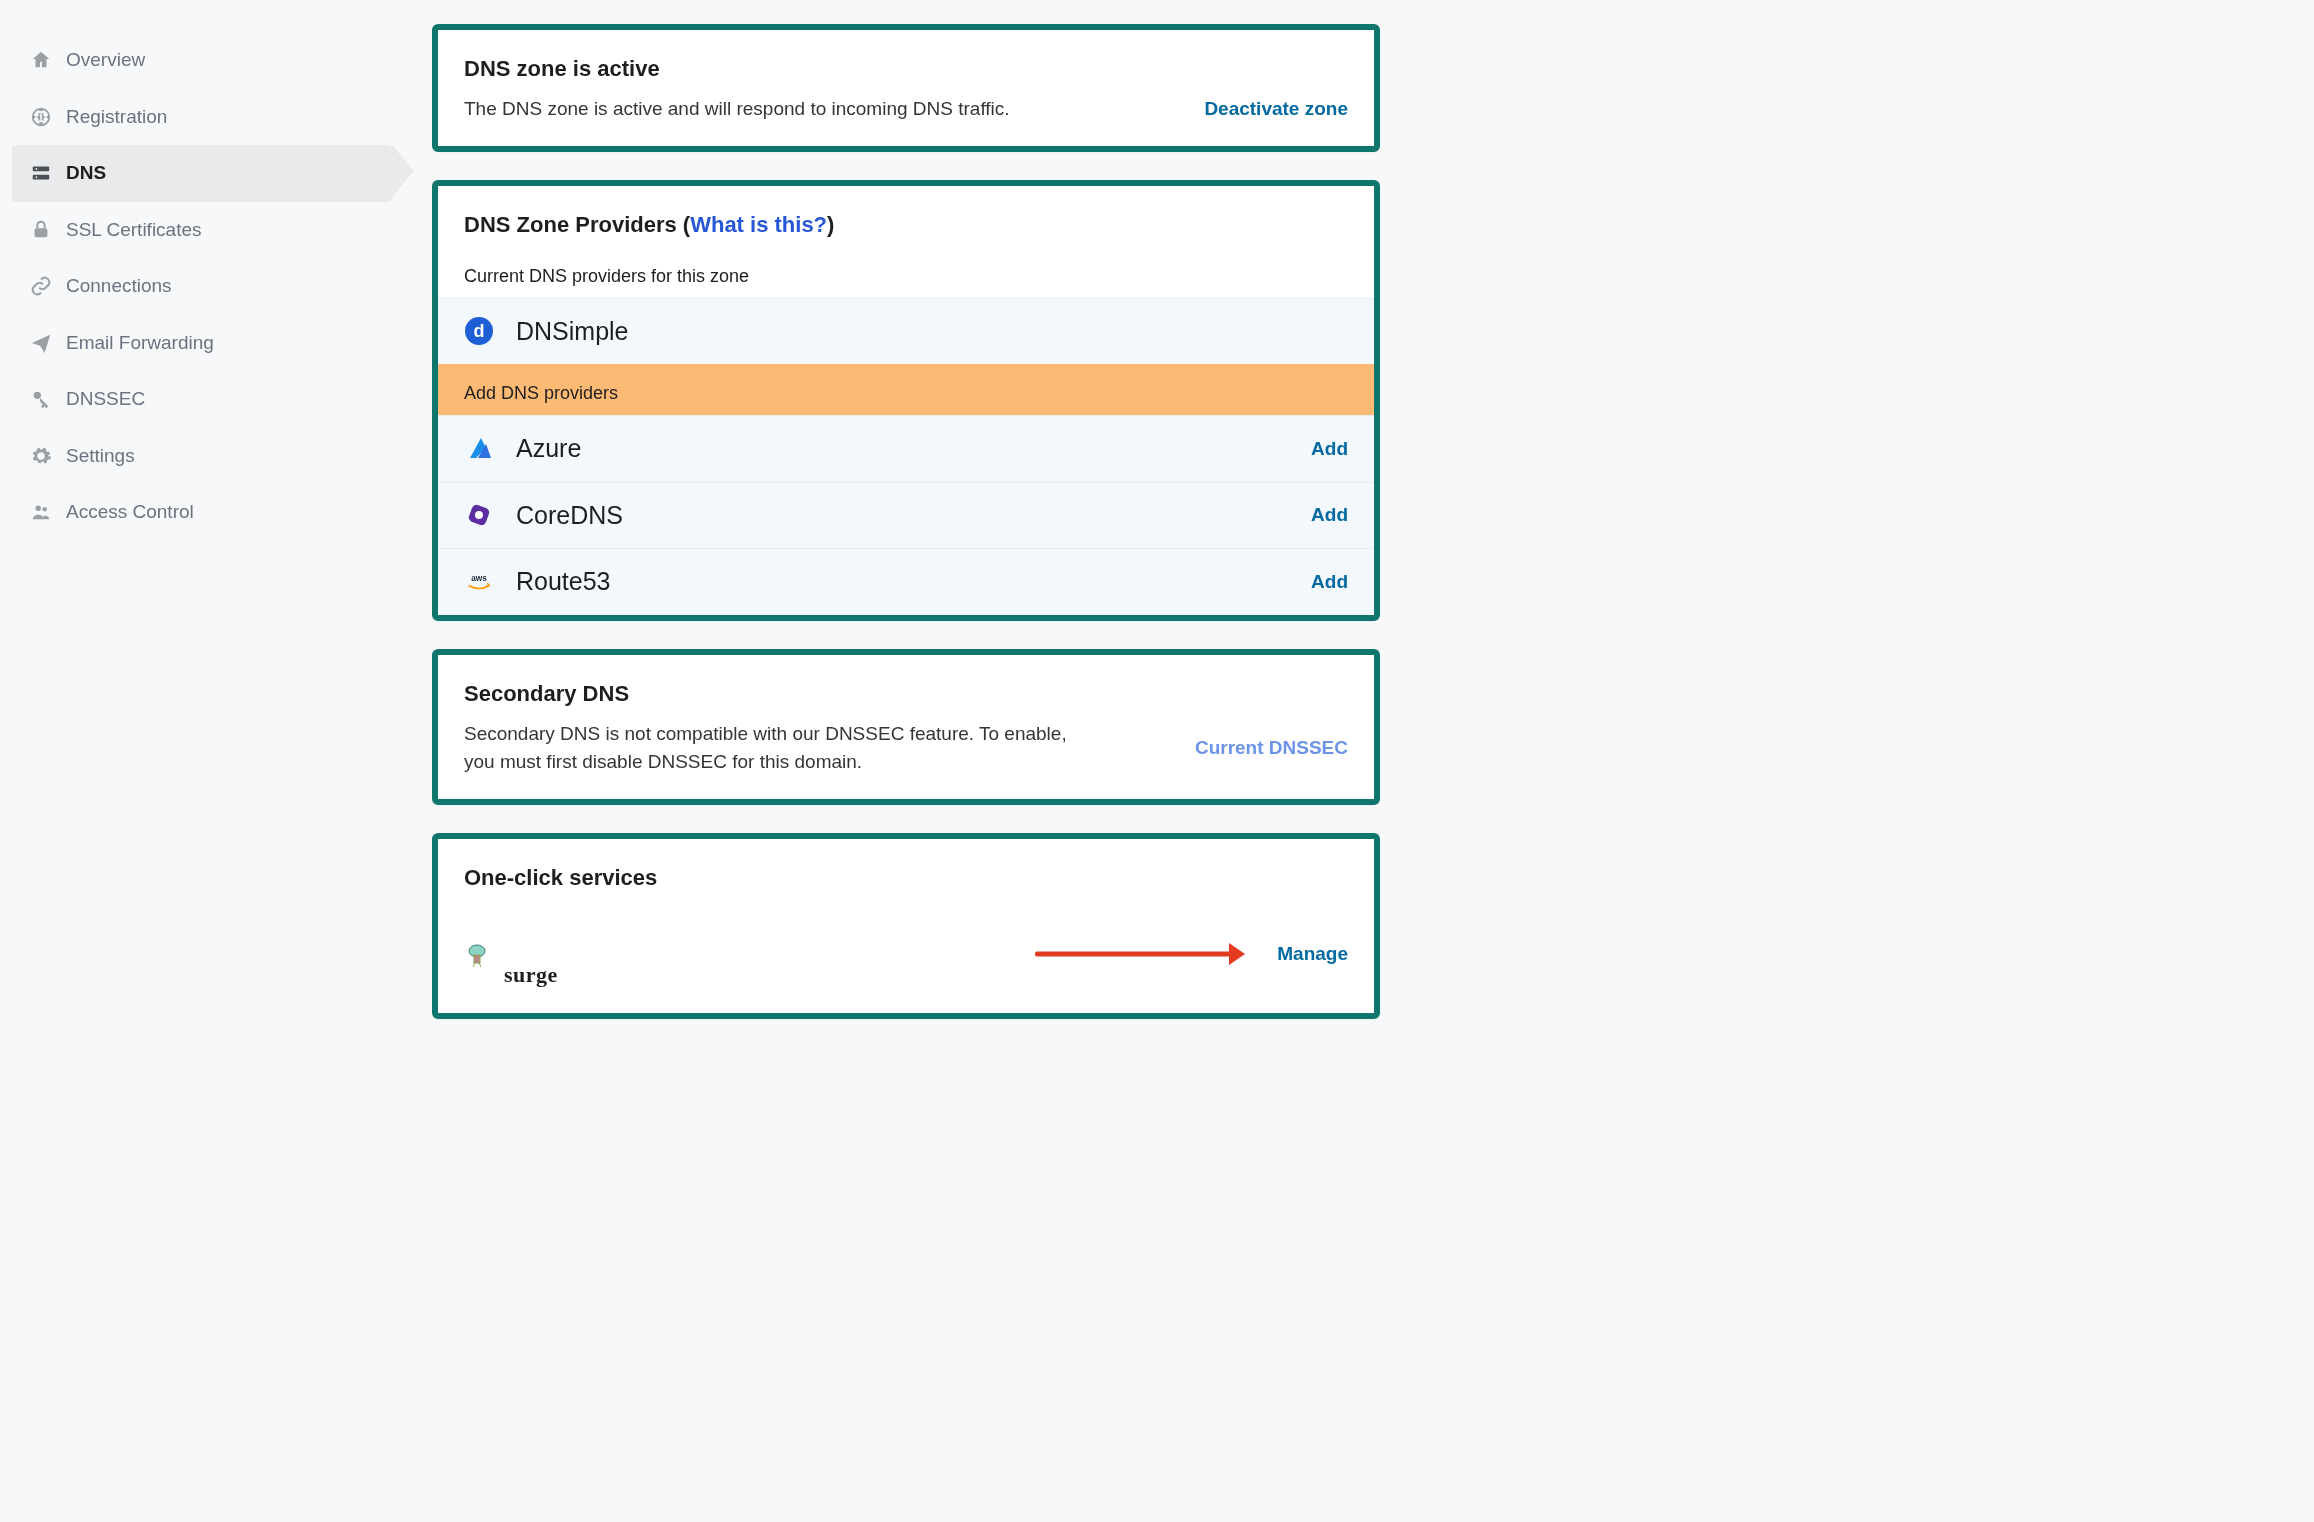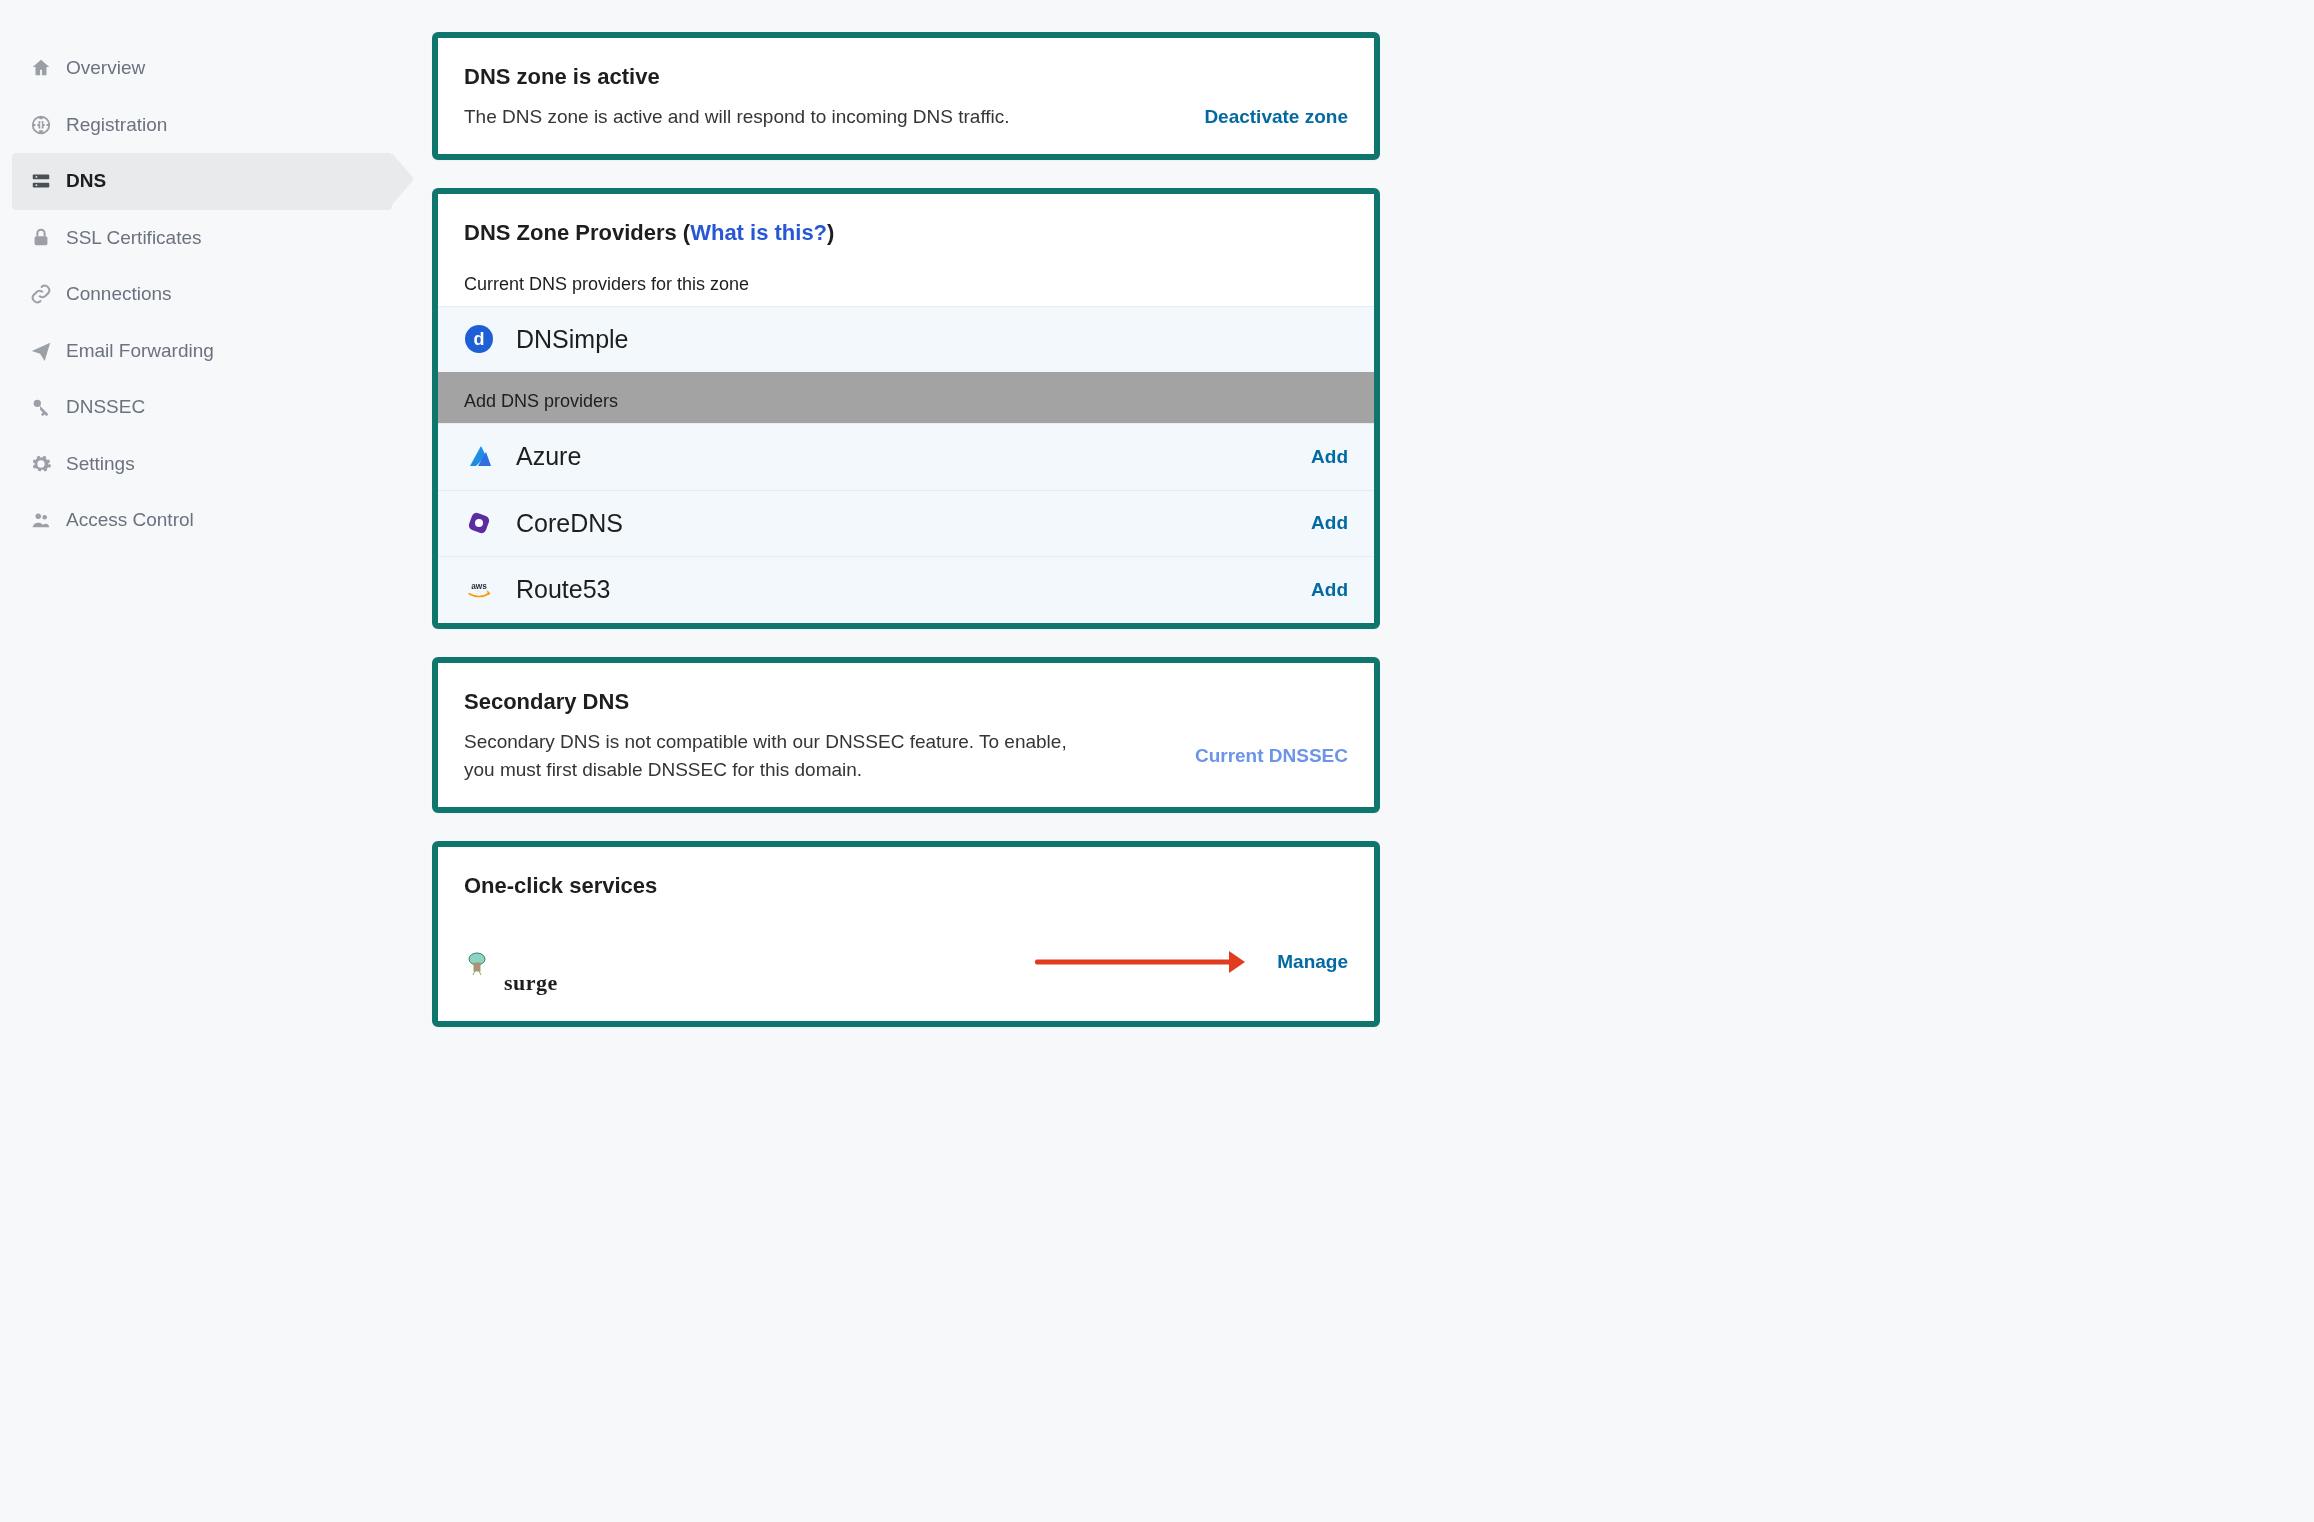--- a/index.html
+++ b/index.html
@@ -6,21 +6,21 @@
   body {
     font-family: -apple-system, BlinkMacSystemFont, "Segoe UI", Helvetica, Arial, sans-serif;
     background: #f7f8f9;
     color: #1e1e1e;
     font-size: 19px;
     line-height: 1.5;
   }
   .layout {
     display: flex;
     gap: 40px;
-    padding: 32px 20px 24px 12px;
+    padding: 24px 20px 24px 12px;
     max-width: 1400px;
   }
   
   .sidebar {
     width: 380px;
     flex-shrink: 0;
     padding-top: 8px;
   }
   .sidebar-item {
     display: flex;
@@ -239,21 +239,21 @@
       <div class="provider-row">
         <span class="provider-icon">
           <svg viewBox="0 0 30 30">
               <circle cx="15" cy="15" r="14" fill="#1f5fd6"></circle>
               <text x="15" y="21" text-anchor="middle" font-size="18" font-weight="700" fill="#fff" font-family="Arial">d</text>
             </svg>
         </span>
         <span class="provider-name">DNSimple</span>
       </div>
 
-      <div class="section-label" style="background:#a3a3a3;">Add DNS providers</div>
+      <div class="section-label" style="background:#fdba74;">Add DNS providers</div>
 
       <div class="provider-row">
         <span class="provider-icon">
           <svg viewBox="0 0 30 30">
               <path d="M6 24 L17 4 L22 14 L12 24 Z" fill="#1d8ee6"></path>
               <path d="M14 24 L22 10 L27 24 Z" fill="#2f6fe0"></path>
             </svg>
         </span>
         <span class="provider-name">Azure</span>
         <a class="link">Add</a>

